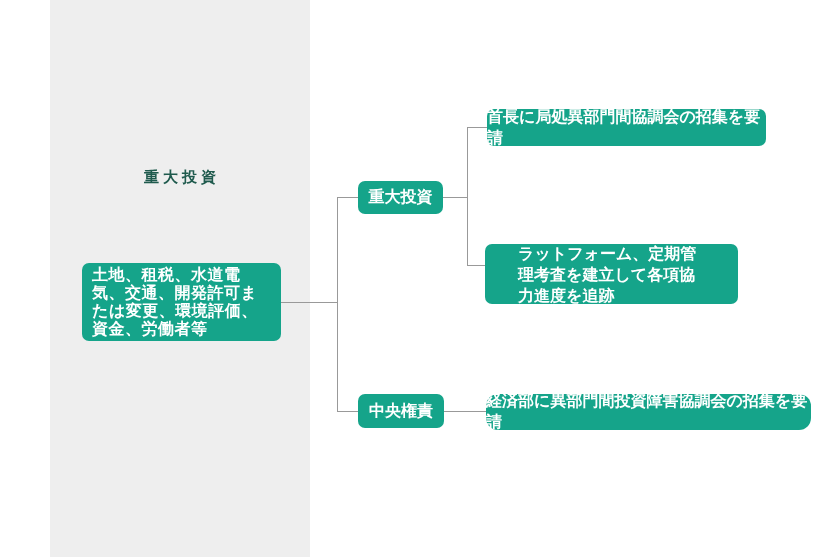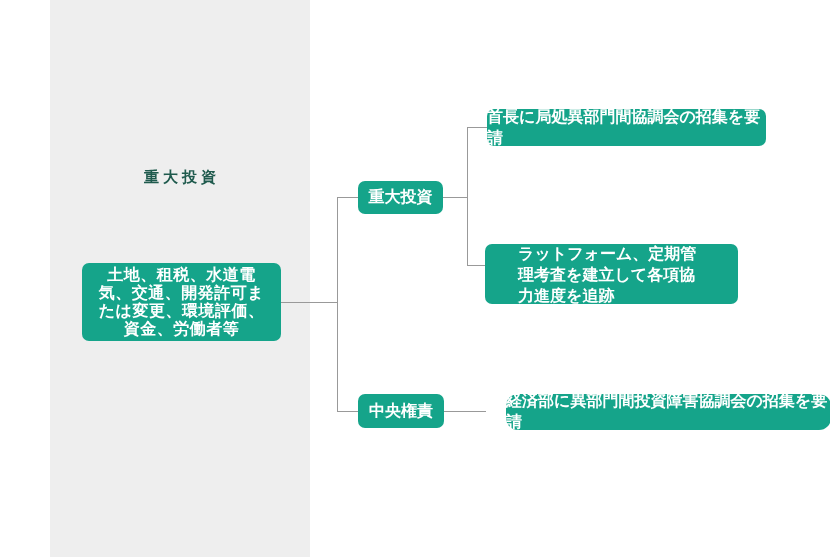--- a/index.html
+++ b/index.html
@@ -42,37 +42,37 @@
     font-weight:bold;
     border-radius:7px;
     display:flex;
     align-items:center;
     justify-content:center;
   }
   .node-root{
     left:82px;top:263px;
     width:199px;height:78px;
     padding:10px 10px;
-    text-align:center;
+    text-align:left;
     line-height:18px;
     letter-spacing:0.5px;
     justify-content:flex-start;
   }
   .node-branch1{left:358px;top:181px;width:85px;height:33px;}
   .node-branch2{left:358px;top:394px;width:86px;height:34px;}
   .node-leaf1{left:487px;top:109px;width:279px;height:37px;}
   .node-leaf2{
     left:485px;top:244px;
     width:253px;height:60px;
     padding:9px 33px;
     text-align:left;
     line-height:21px;
     justify-content:flex-start;
   }
-  .node-leaf3{left:506px;top:394px;width:325px;height:36px;border-radius:12px;}
+  .node-leaf3{left:486px;top:394px;width:325px;height:36px;border-radius:12px;}
   .connector{
     position:absolute;
     background:var(--line);
   }
   .c-root-h{left:281px;top:302px;width:57px;height:1px;}
   .c-trunk-v{left:337px;top:197px;width:1px;height:215px;}
   .c-branch1-h{left:338px;top:197px;width:20px;height:1px;}
   .c-branch2-h{left:338px;top:411px;width:20px;height:1px;}
   .c-b1out-h{left:443px;top:197px;width:24px;height:1px;}
   .c-sub-v{left:467px;top:127px;width:1px;height:139px;}

